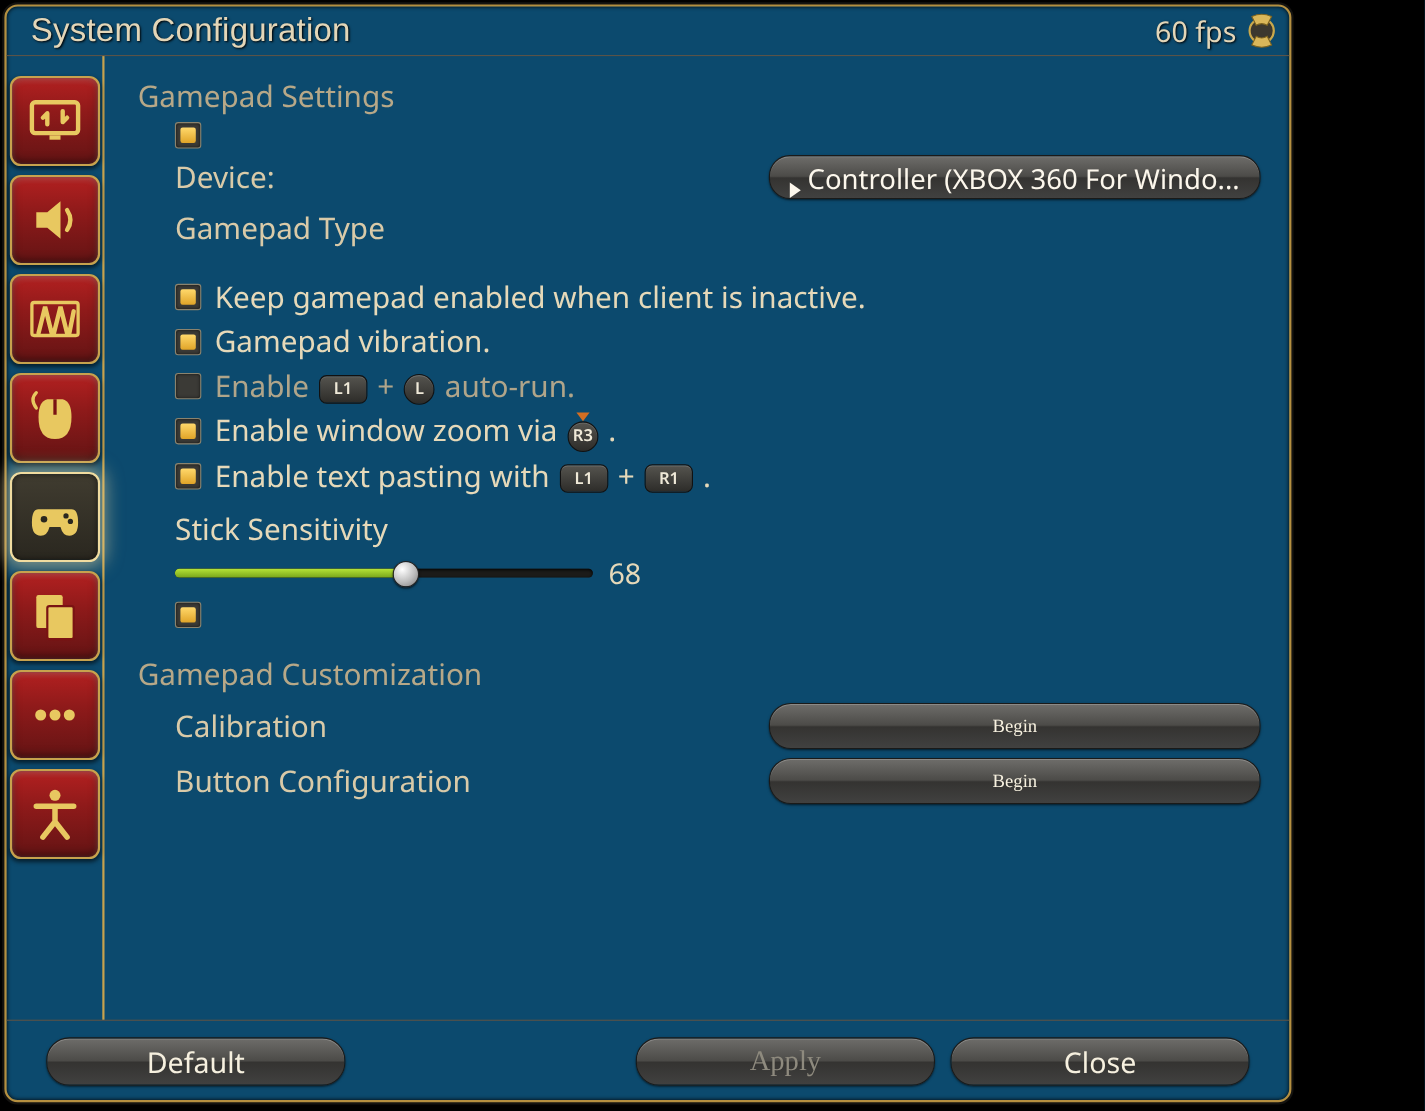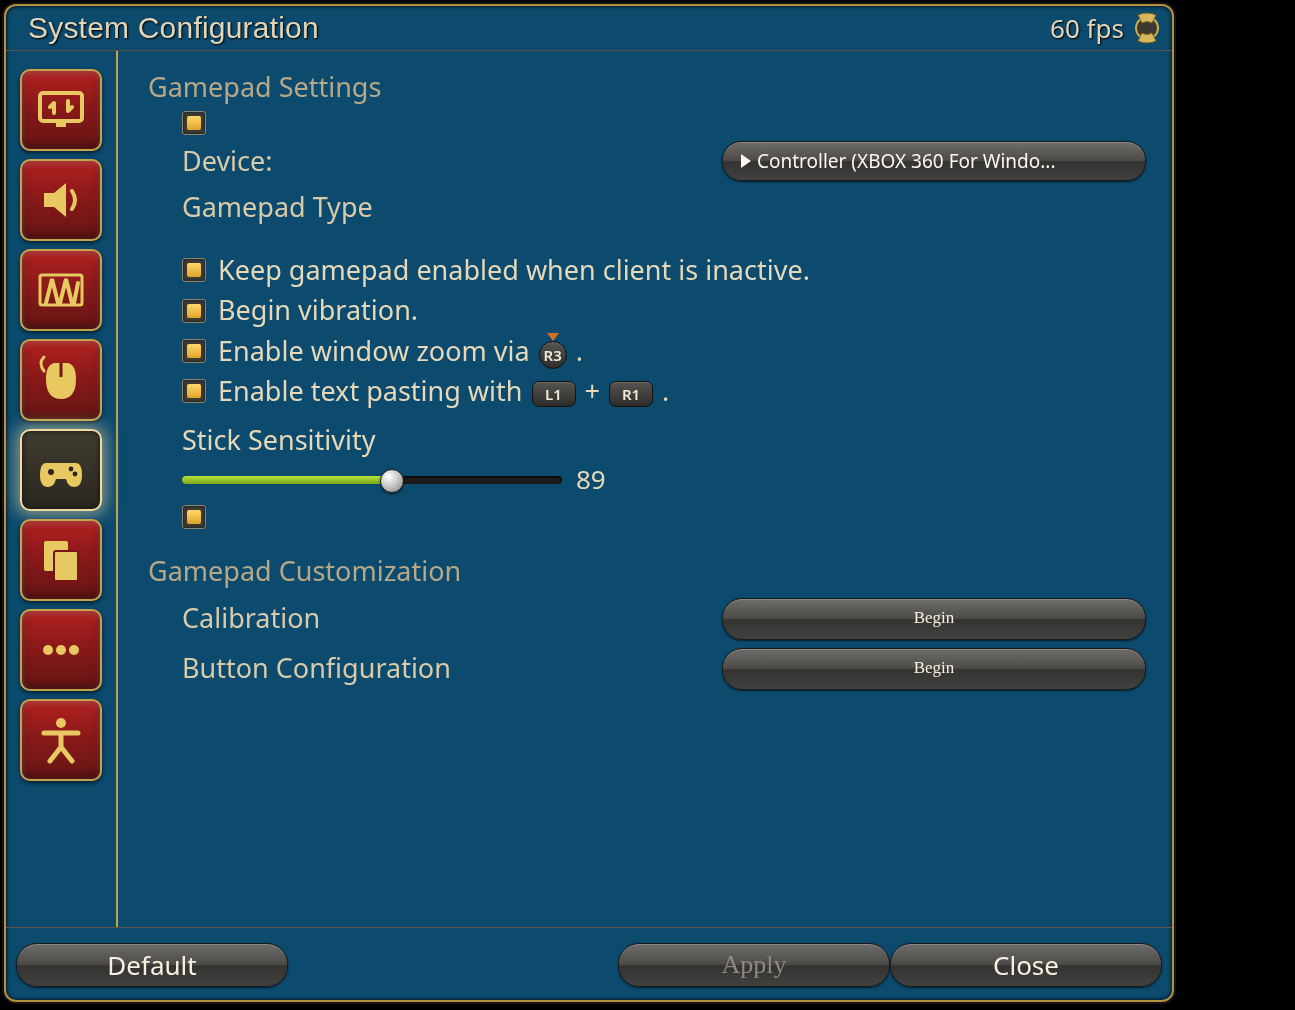--- a/index.html
+++ b/index.html
@@ -144,23 +144,23 @@
   
   .dropdown {
     flex: 1;
     height: 38px;
     max-width: 462px;
     border-radius: 19px;
     background: linear-gradient(180deg, #6e6d6a 0%, #4c4b48 48%, #343331 52%, #414140 100%);
     border: 1px solid #1a1a19;
     color: #fcf7ec;
     display: flex;
-    align-items: center;
+    align-items: flex-end;
     padding: 0 18px;
-    font-size: 19px;
+    font-size: 25px;
     gap: 6px;
     white-space: nowrap;
     overflow: hidden;
     box-shadow: inset 0 1px 0 rgba(255,255,255,0.2), 0 1px 2px rgba(0,0,0,0.6);
   }
   .tri {
     width: 0; height: 0;
     border-top: 7px solid transparent;
     border-bottom: 7px solid transparent;
     border-left: 10px solid #fcf7ec;
@@ -248,22 +248,22 @@
     font-size:17px;
     box-shadow: inset 0 1px 0 rgba(255,255,255,0.2), 0 1px 2px rgba(0,0,0,0.6);
     font-family: Liberation Serif, serif;
   }
 
   
   .footer {
     height: 74px;
     display:flex;
     align-items:center;
-    padding: 0 10px;
-    gap: 0;
+    padding: 0 36px;
+    gap: 14px;
   }
   .foot-btn {
     height: 42px;
     border-radius: 21px;
     background: linear-gradient(180deg, #6e6d6a 0%, #4c4b48 48%, #343331 52%, #414140 100%);
     border:1px solid #1a1a19;
     color:#f6f0df;
     display:flex; align-items:center; justify-content:center;
     font-size:26px;
     padding: 0 30px;
@@ -373,23 +373,33 @@
 
       <div style="height:20px"></div>
 
       <div class="row indent">
         <span class="checkbox checked"></span>
         <span class="cb-label">Keep gamepad enabled when client is inactive.</span>
       </div>
 
       <div class="row indent">
         <span class="checkbox checked"></span>
-        <span class="cb-label">Begin vibration.</span>
-      </div>
-
+        <span class="cb-label">Gamepad vibration.</span>
+      </div>
+
+      <div class="row indent">
+        <span class="checkbox"></span>
+        <span class="cb-label dim">
+          <span>Enable </span>
+          <span class="chip">L1</span>
+          <span>+</span>
+          <span class="chip round">L</span>
+          <span>  auto-run.</span>
+        </span>
+      </div>
 
       <div class="row indent">
         <span class="checkbox checked"></span>
         <span class="cb-label">
           <span>Enable window zoom via </span>
           <span class="r3-wrap">
             <span class="carrot"></span>
             <span class="chip round">R3</span>
           </span>
           <span> .</span>
@@ -407,21 +417,21 @@
         </span>
       </div>
 
       <div class="slider-block">
         <div class="slider-label">Stick Sensitivity</div>
         <div class="slider-row">
           <div class="slider-track">
             <div class="slider-fill"></div>
             <div class="slider-thumb"></div>
           </div>
-          <div class="slider-value">89</div>
+          <div class="slider-value">68</div>
         </div>
       </div>
 
       <div class="row indent">
         <span class="checkbox checked"></span>
       </div>
 
       <div class="section-title second">Gamepad Customization</div>
 
       <div class="kv-row">

